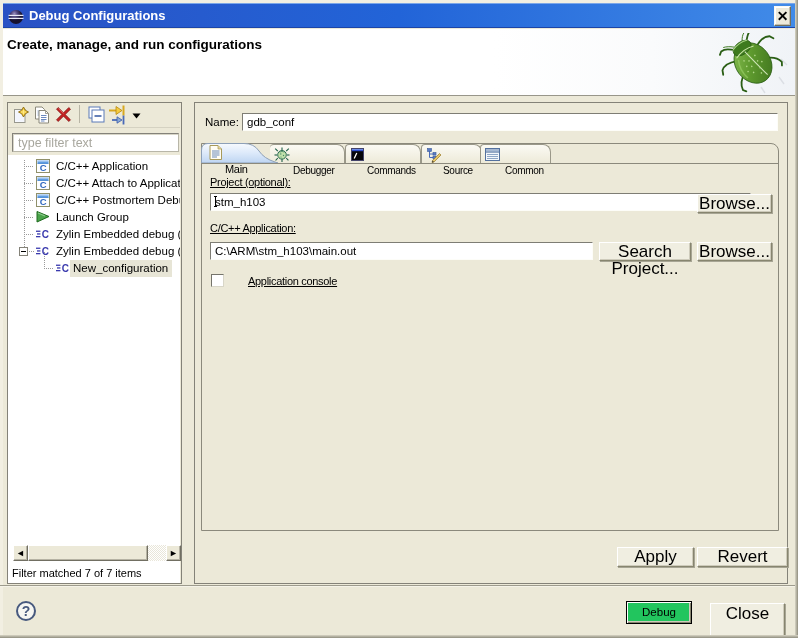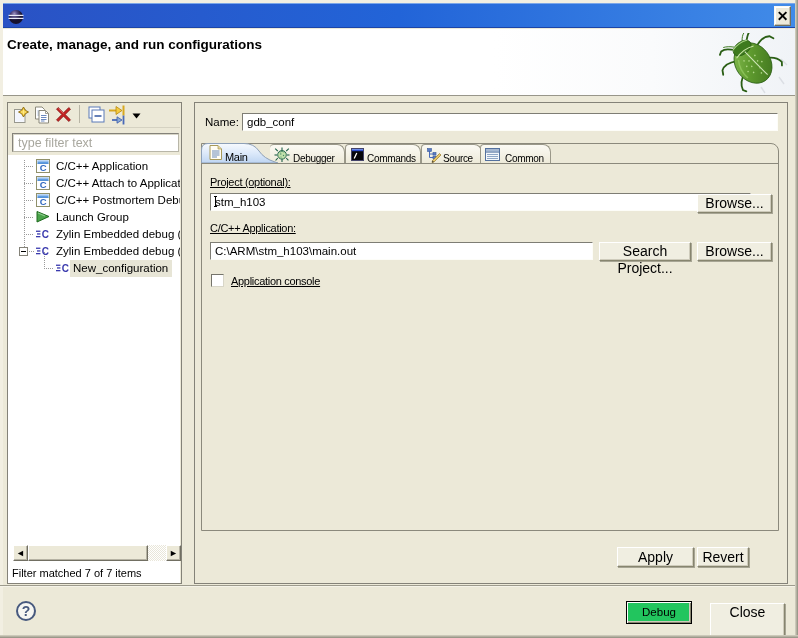--- a/index.html
+++ b/index.html
@@ -49,25 +49,25 @@
 #rightpanel { left:194px; top:102px; width:594px; height:482px; background:#ECE9D8; border:1px solid #848278; }
 #namelabel { left:205px; top:116px; font-size:11.5px; color:#000; }
 #namefield { left:242px; top:113px; width:536px; height:18px; background:#fff; border:1px solid; border-color:#7E7D74 #FDFDF8 #FDFDF8 #7E7D74; font-size:11.5px; line-height:16px; padding-left:4px; color:#000; }
 
 #tabfolder { left:201px; top:143px; width:578px; height:388px; border:1px solid #8B897C; border-radius:0 8px 0 0; }
 #tabline { left:202px; top:163px; width:576px; height:1px; background:#8B897C; }
 .tab { position:absolute; top:144px; height:19px; background:linear-gradient(180deg,#FBFAF4,#EDEAD9);
   border:1px solid #9A9889; border-bottom:none; border-radius:4px 8px 0 0; font-size:10px; line-height:19px; color:#000; z-index:2; }
 #tab-main { position:absolute; left:201px; top:143px; width:78px; height:20px; font-size:11px; line-height:20px; z-index:3; }
 .tabicon { position:absolute; top:2px; }
-.tablabel { position:absolute; top:4px; letter-spacing:-0.3px; }
+.tablabel { position:absolute; top:16px; letter-spacing:-0.3px; }
 
 .lbl { font-size:11px; color:#000; letter-spacing:-0.3px;text-decoration:underline; }
 .field { position:absolute; background:#fff; border:1px solid; border-color:#7E7D74 #FDFDF8 #FDFDF8 #7E7D74; font-size:11.5px; color:#000; padding-left:4px; }
-.btn { position:absolute; background:#F0EEE1; border:1px solid; border-color:#FFFFFF #87856F #87856F #FFFFFF; box-shadow:1px 1px 0 #A7A594, inset -1px -1px 0 #CECBBB; font-size:14px; color:#000; text-align:center; }
+.btn { position:absolute; background:#F0EEE1; border:1px solid; border-color:#FFFFFF #87856F #87856F #FFFFFF; box-shadow:1px 1px 0 #A7A594, inset -1px -1px 0 #CECBBB; font-size:17px; color:#000; text-align:center; }
 #checkbox { left:211px; top:274px; width:13px; height:13px; background:#fff; border:1px solid; border-color:#75746B #D8D6C8 #D8D6C8 #75746B; }
 
 #botline { left:0px; top:585px; width:798px; height:1px; background:#9D9B8D; }
 #botline2 { left:0px; top:586px; width:798px; height:1px; background:#F5F3E8; }
 #helpcircle { left:16px; top:601px; width:20px; height:20px; border-radius:50%; border:2px solid #47597E; background:#F6F6F2; color:#47597E; font-size:14px; font-weight:bold; text-align:center; line-height:17px; }
 #debugbtn { left:626px; top:601px; width:66px; height:23px; background:#22c55e; border:1px solid #000;
   box-shadow:inset 1px 1px 0 #FFFFFF, inset -1px -1px 0 #87856F, inset -2px -2px 0 #CECBBB; font-size:11.5px; text-align:center; line-height:21px; }
 #closebtn2 { left:710px; top:603px; width:75px; height:37px; }
 </style>
 </head>
@@ -81,20 +81,21 @@
         <radialGradient id="ec" cx="38%" cy="26%">
           <stop offset="0%" stop-color="#9A8FBE"></stop>
           <stop offset="40%" stop-color="#554A84"></stop>
           <stop offset="100%" stop-color="#16122E"></stop>
         </radialGradient>
       </defs>
     <circle cx="8" cy="7" r="7" fill="url(#ec)"></circle>
     <rect x="0.5" y="4.8" width="15" height="1.2" fill="#EAEAF6"></rect>
     <rect x="0.5" y="7.8" width="15" height="1.2" fill="#EAEAF6"></rect>
   </svg>
+  <div class="abs" id="title-text">Debug Configurations</div>
 </div>
 <div class="abs" id="closebtn">✕</div>
 
 <div class="abs" id="header">
   <div class="abs" id="header-text">Create, manage, and run configurations</div>
   <svg class="abs" style="left:704px;top:4px" width="90" height="62" viewBox="0 0 90 62">
     <defs>
       <linearGradient id="bw" x1="0" y1="0" x2="1" y2="1">
         <stop offset="0%" stop-color="#8CC156"></stop>
           <stop offset="45%" stop-color="#5E9A2E"></stop>
@@ -359,24 +360,24 @@
 <div class="field" style="left:210px;top:193px;width:541px;height:18px;line-height:16px">stm_h103</div>
 <div class="abs" style="left:215px;top:196px;width:1px;height:11px;background:#000"></div>
 <div class="abs" style="left:214px;top:196px;width:3px;height:1px;background:#000"></div>
 <div class="abs" style="left:214px;top:206px;width:3px;height:1px;background:#000"></div>
 <div class="btn" style="left:697px;top:194px;width:75px;height:19px;line-height:17px">Browse...</div>
 <div class="abs lbl" style="left:210px;top:222px">C/C++ Application:</div>
 <div class="field" style="left:210px;top:242px;width:383px;height:18px;line-height:16px">C:\ARM\stm_h103\main.out</div>
 <div class="btn" style="left:599px;top:242px;width:92px;height:19px;line-height:17px">Search Project...</div>
 <div class="btn" style="left:697px;top:242px;width:75px;height:19px;line-height:17px">Browse...</div>
 <div class="abs" id="checkbox"></div>
-<div class="abs lbl" style="left:231px;top:275px">Application console</div>
+<div class="abs lbl" style="left:248px;top:275px">Application console</div>
 
 <div class="btn" style="left:617px;top:547px;width:77px;height:20px;line-height:18px">Apply</div>
-<div class="btn" style="left:697px;top:547px;width:52px;height:20px;line-height:18px">Revert</div>
+<div class="btn" style="left:697px;top:547px;width:91px;height:20px;line-height:18px">Revert</div>
 
 <div class="abs" id="botline"></div>
 <div class="abs" id="botline2"></div>
 <div class="abs" id="helpcircle">?</div>
 <div class="abs" id="debugbtn">Debug</div>
 <div class="btn" id="closebtn2">Close</div>
 
 <div class="abs" id="frame-right"></div>
 <div class="abs" id="frame-bottom"></div>
 

